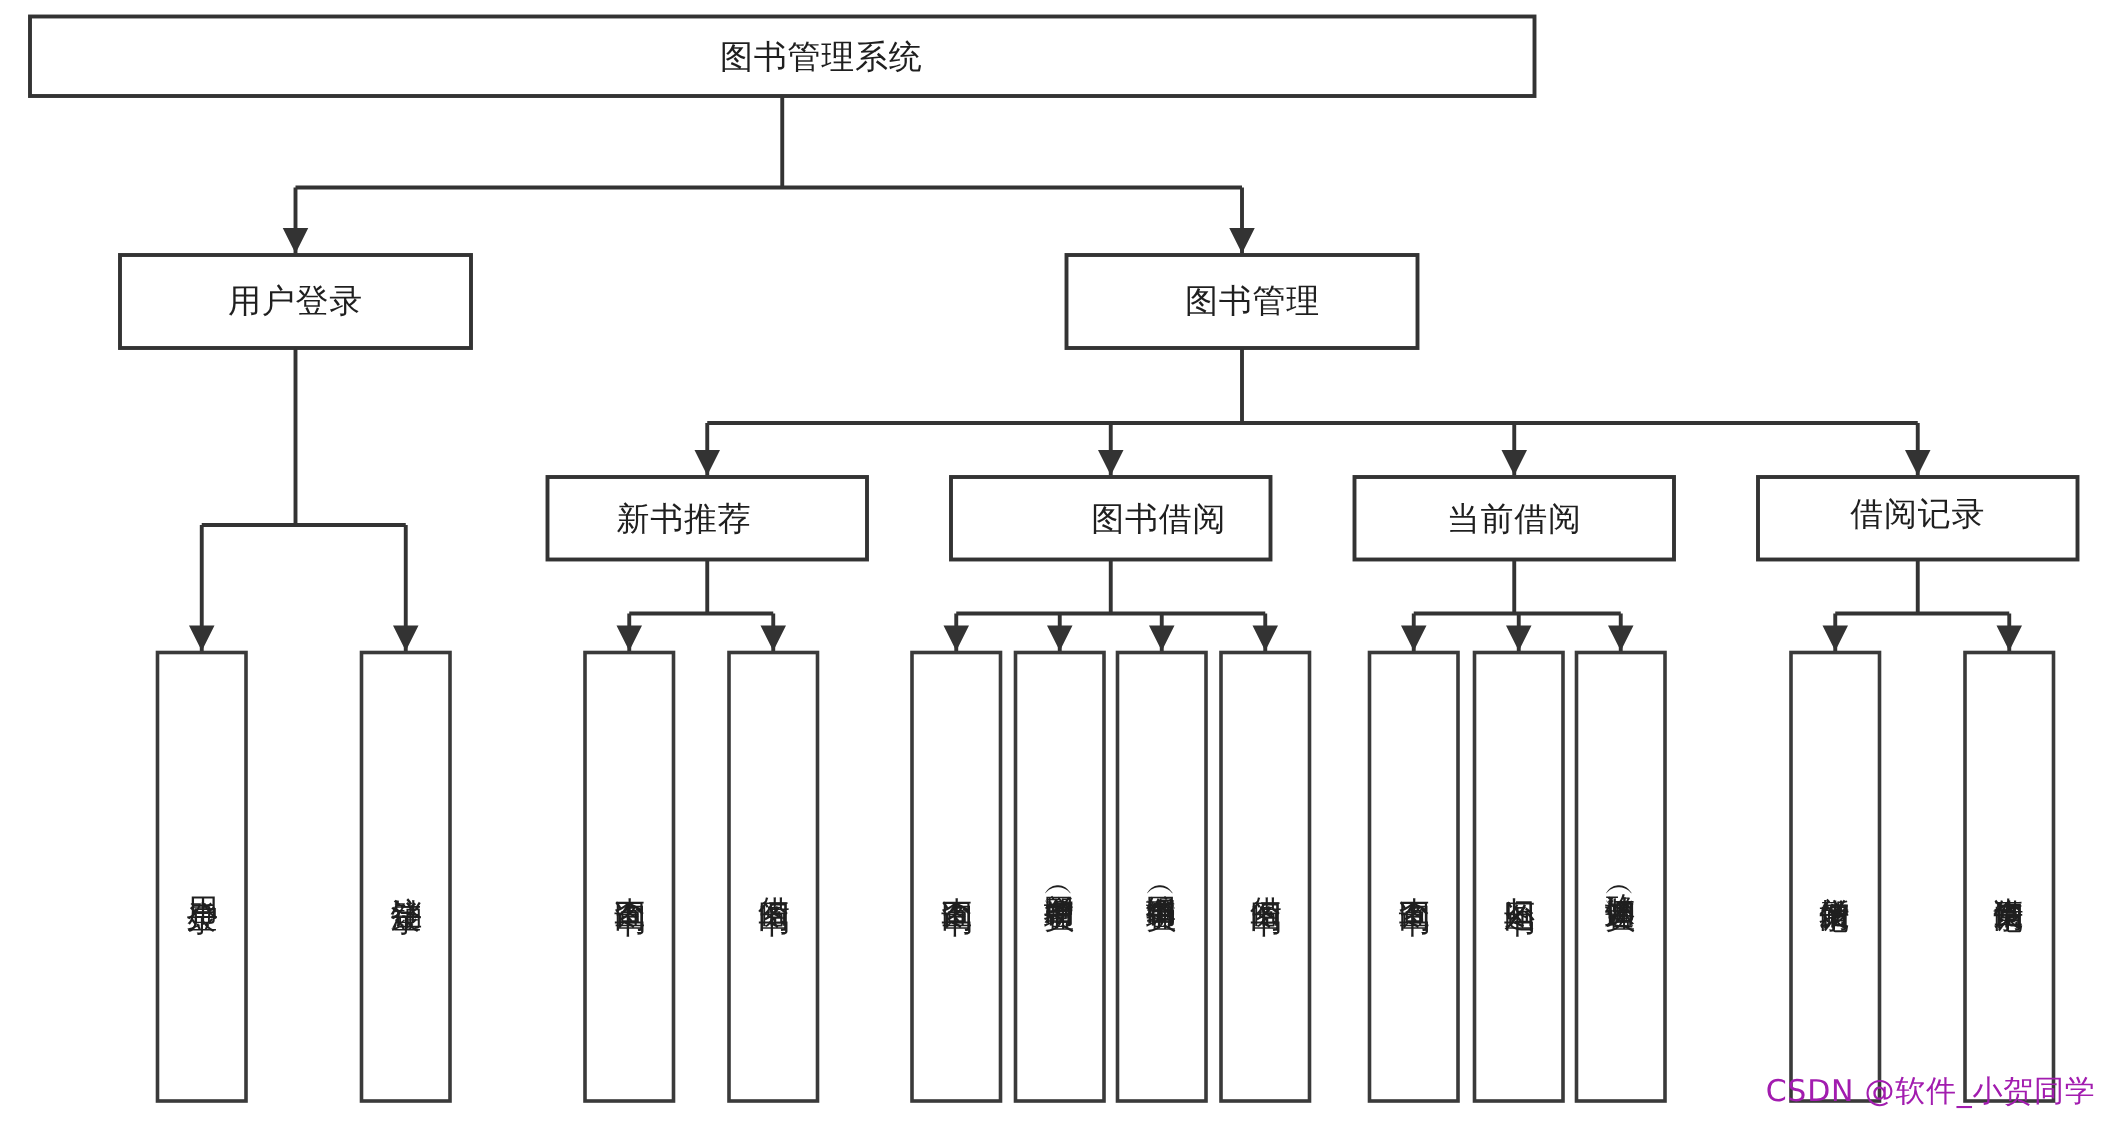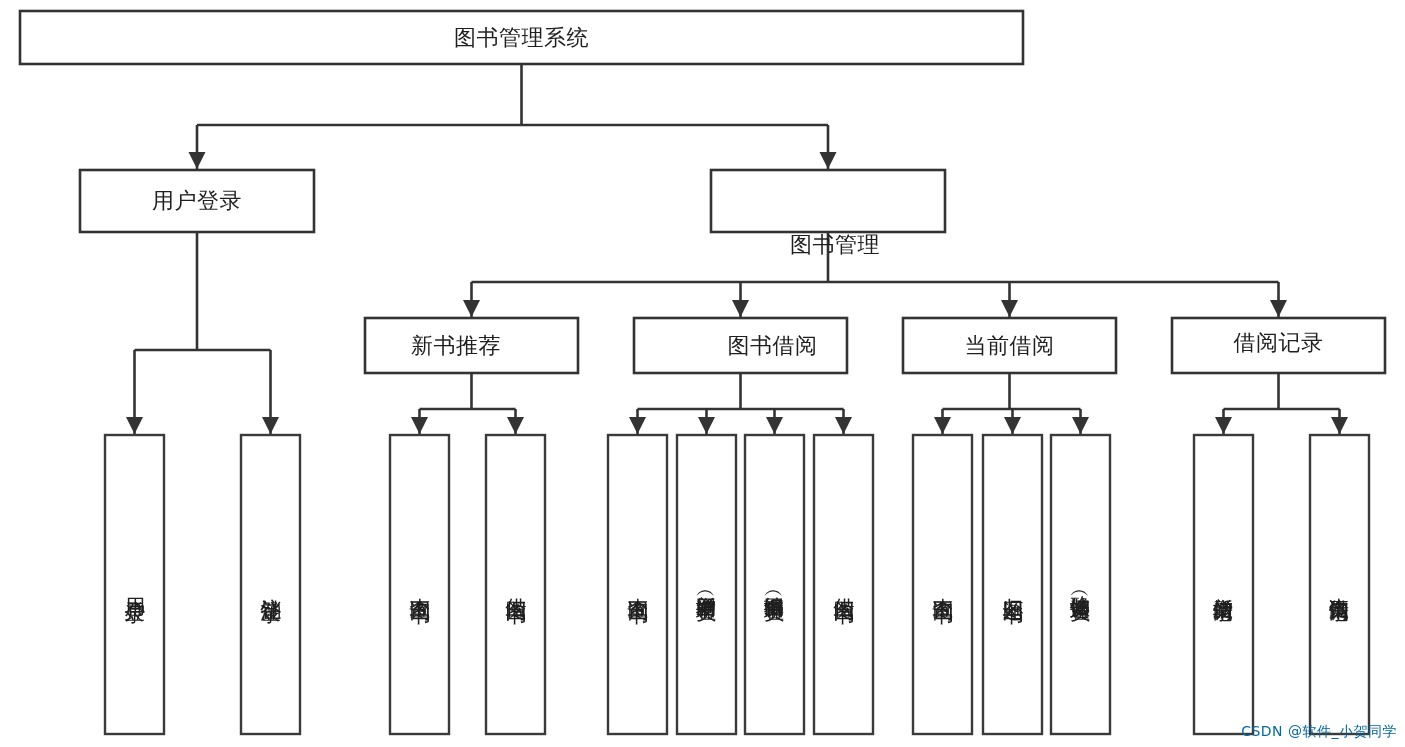--- a/index.html
+++ b/index.html
@@ -70,22 +70,22 @@
     pointer-events: none;
   }
   .node-label-v.tight {
     font-size: 20px;
     letter-spacing: 1px;
   }
   .watermark {
     position: absolute;
     right: 8px;
     bottom: 6px;
-    font-size: 14px;
-    color: #0369a1;
+    font-size: 20px;
+    color: #a21caf;
     letter-spacing: 0.5px;
     white-space: nowrap;
   }
 </style>
 </head>
 <body>
 
 <div id="chart-root">
   <svg class="flow" viewBox="0 0 1405 747">
     <g id="edges-layer">
@@ -159,23 +159,23 @@
         <rect x="745" y="435" width="59" height="299" class="node-rect-thin"></rect>
         <rect x="814" y="435" width="59" height="299" class="node-rect-thin"></rect>
         <rect x="913" y="435" width="59" height="299" class="node-rect-thin"></rect>
         <rect x="983" y="435" width="59" height="299" class="node-rect-thin"></rect>
         <rect x="1051" y="435" width="59" height="299" class="node-rect-thin"></rect>
         <rect x="1194" y="435" width="59" height="299" class="node-rect-thin"></rect>
         <rect x="1310" y="435" width="59" height="299" class="node-rect-thin"></rect>
       </g>
   </svg>
   <div id="labels-layer">
-      <div class="node-label-h" style="left: 20px; top: 11px; width: 1003px; height: 53px;">图书管理系统</div>
+      <div class="node-label-h" style="left: 20px; top: 11px; width: 1003px; height: 53px; padding-left: 26px;">图书管理系统</div>
       <div class="node-label-h" style="left: 80px; top: 170px; width: 234px; height: 62px;">用户登录</div>
-      <div class="node-label-h" style="left: 711px; top: 170px; width: 248px; height: 62px; margin-top: 44px;">图书管理</div>
+      <div class="node-label-h" style="left: 711px; top: 170px; width: 248px; height: 62px;">图书管理</div>
       <div class="node-label-h" style="left: 365px; top: 318px; width: 182px; height: 55px;">新书推荐</div>
       <div class="node-label-h" style="left: 634px; top: 318px; width: 213px; height: 55px; margin-left: 32px;">图书借阅</div>
       <div class="node-label-h" style="left: 903px; top: 318px; width: 213px; height: 55px;">当前借阅</div>
       <div class="node-label-h" style="left: 1172px; top: 318px; width: 213px; height: 50px;">借阅记录</div>
       <div class="node-label-v" style="left: 105px; top: 435px; width: 59px; height: 299px;">用户登录</div>
       <div class="node-label-v" style="left: 241px; top: 435px; width: 59px; height: 299px;">注销登录</div>
       <div class="node-label-v" style="left: 390px; top: 435px; width: 59px; height: 299px;">查询图书</div>
       <div class="node-label-v" style="left: 486px; top: 435px; width: 59px; height: 299px;">借阅图书</div>
       <div class="node-label-v" style="left: 608px; top: 435px; width: 59px; height: 299px;">查询图书</div>
       <div class="node-label-v tight" style="left: 677px; top: 435px; width: 59px; height: 299px;">新增图书（管理员）</div>

